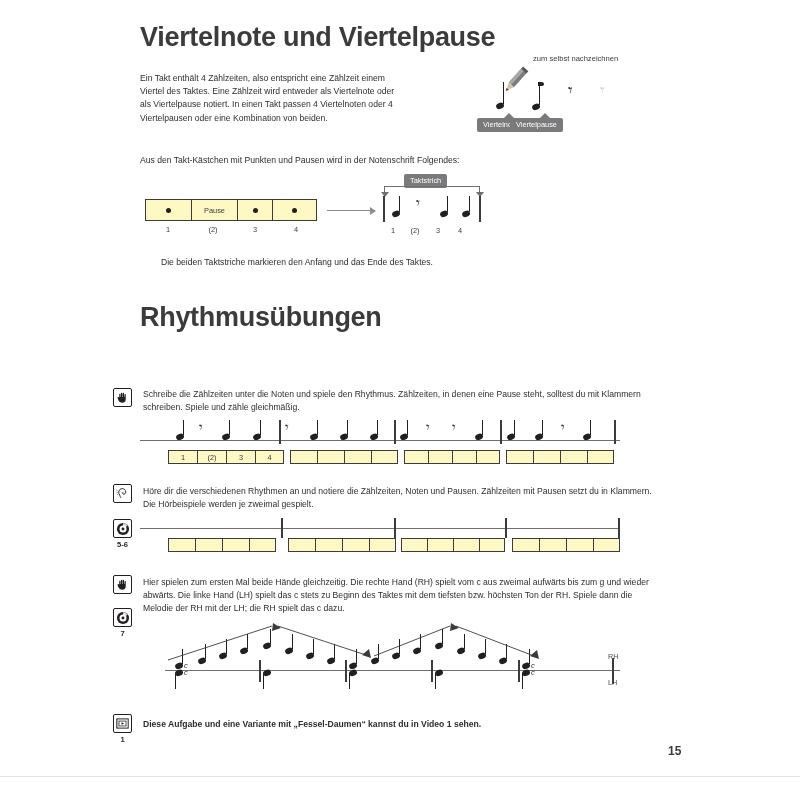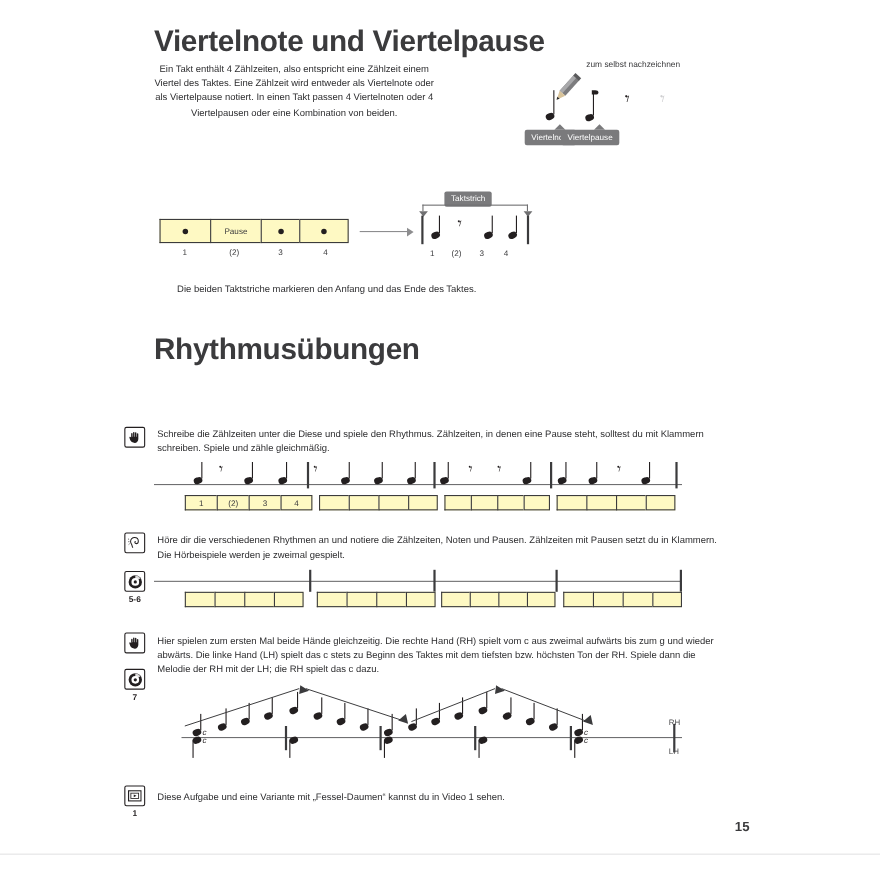--- a/index.html
+++ b/index.html
@@ -118,21 +118,21 @@
   .hand-label{position:absolute;font-size:7.2px;color:#4a4a4c;}
   .cnote{position:absolute;font-size:7.4px;font-style:italic;color:#231f20;}
 </style>
 </head>
 <body>
 
 <div class="page">
 
   <div class="h1" style="left:140px;top:22px;">Viertelnote und Viertelpause</div>
 
-  <div class="body-text" style="left:140px;top:56px;width:255px;text-align:center;">Ein Takt enthält 4 Zählzeiten, also entspricht eine Zählzeit einem Viertel des Taktes. Eine Zählzeit wird entweder als Viertelnote oder als Viertelpause notiert. In einen Takt passen 4 Viertelnoten oder 4 Viertelpausen oder eine Kombination von beiden.</div>
+  <div class="body-text" style="left:140px;top:72px;width:255px;">Ein Takt enthält 4 Zählzeiten, also entspricht eine Zählzeit einem Viertel des Taktes. Eine Zählzeit wird entweder als Viertelnote oder als Viertelpause notiert. In einen Takt passen 4 Viertelnoten oder 4 Viertelpausen oder eine Kombination von beiden.</div>
 
   <div class="small-label" style="left:533px;top:54px;">zum selbst nachzeichnen</div>
   <svg style="position:absolute;left:498px;top:63px;" width="34" height="34" viewBox="0 0 34 34">
     <g transform="rotate(42 17 17)">
       <rect x="14" y="4" width="7" height="19" fill="#7c7c7e"></rect>
       <rect x="14" y="4" width="3.4" height="19" fill="#a9a9ab"></rect>
       <polygon points="14,23 21,23 17.5,31" fill="#d8c39a"></polygon>
       <polygon points="16,28.5 19,28.5 17.5,31" fill="#2b2b2d"></polygon>
       <rect x="14" y="1.5" width="7" height="3" fill="#5a5a5c"></rect>
     </g>
@@ -148,20 +148,21 @@
     <div style="position:absolute;left:538px;top:82px;width:6px;height:4px;background:#231f20;border-radius:0 60% 60% 0;"></div>
   </div>
   <div class="rest" style="left:568px;top:82px;">𝄾</div>
   <div class="rest ghost" style="left:600px;top:82px;">𝄾</div>
 
   <div class="pill-tip" style="left:504px;top:113px;"></div>
   <div class="pill" style="left:477px;top:118px;">Viertelnote</div>
   <div class="pill-tip" style="left:540px;top:113px;"></div>
   <div class="pill" style="left:510px;top:118px;">Viertelpause</div>
 
+  <div class="body-text" style="left:140px;top:154px;width:520px;">Aus den Takt-Kästchen mit Punkten und Pausen wird in der Notenschrift Folgendes:</div>
 
   <div class="boxrow" style="left:145px;top:199px;">
     <div class="cell" style="width:46px;height:22px;">
         <span class="dot"></span>
       </div>
     <div class="cell" style="width:46px;height:22px;">Pause</div>
     <div class="cell" style="width:35px;height:22px;">
         <span class="dot"></span>
       </div>
     <div class="cell" style="width:45px;height:22px;">
@@ -207,21 +208,21 @@
 
   <div class="body-text" style="left:140px;top:256px;width:520px;padding-left:21px;">Die beiden Taktstriche markieren den Anfang und das Ende des Taktes.</div>
 
   <div class="h1" style="left:140px;top:302px;">Rhythmusübungen</div>
 
   <div class="icon-box" style="left:113px;top:388px;">
     <svg width="13" height="13" viewBox="0 0 24 24">
       <path fill="#231f20" d="M6 12V6.2a1.2 1.2 0 0 1 2.4 0V11h.8V4.2a1.2 1.2 0 0 1 2.4 0V11h.8V4.6a1.2 1.2 0 0 1 2.4 0V11h.8V6.6a1.2 1.2 0 0 1 2.4 0V15c0 4-2.6 6.6-6 6.6S5 19.2 4.2 16.4L3 12.8c-.3-1 .4-1.8 1.2-1.8.6 0 1 .3 1.3.9L6 12z"></path>
     </svg>
   </div>
-  <div class="body-text" style="left:143px;top:388px;width:520px;">Schreibe die Zählzeiten unter die Diese und spiele den Rhythmus. Zählzeiten, in denen eine Pause steht, solltest du mit Klammern schreiben. Spiele und zähle gleichmäßig.</div>
+  <div class="body-text" style="left:143px;top:388px;width:520px;">Schreibe die Zählzeiten unter die Noten und spiele den Rhythmus. Zählzeiten, in denen eine Pause steht, solltest du mit Klammern schreiben. Spiele und zähle gleichmäßig.</div>
 
   <div class="staffline" style="left:140px;top:440px;width:480px;"></div>
 
   <div class="barline" style="left:172px;top:420px;height:24px;opacity:0;"></div>
   <div>
     <div class="notehead" style="left:176px;top:434px;"></div>
       <div class="stem" style="left:182.7px;top:420px;height:15px;"></div>
   </div>
   <div class="rest" style="left:199px;top:420px;font-size:14px;">𝄾</div>
   <div>
@@ -448,18 +449,18 @@
 
   <div class="icon-box" style="left:113px;top:714px;">
     <svg width="13" height="13" viewBox="0 0 24 24">
       <rect x="1.5" y="3.5" width="21" height="17" fill="none" stroke="#231f20" stroke-width="1.8"></rect>
       <rect x="5.5" y="7.5" width="13" height="9" fill="none" stroke="#231f20" stroke-width="1.4"></rect>
       <polygon points="10.3,9.8 15,12 10.3,14.2" fill="#231f20"></polygon>
       <rect x="1.5" y="3.5" width="3.4" height="17" fill="#231f20" opacity="0.12"></rect>
     </svg>
   </div>
   <div class="icon-cap" style="left:113px;top:735px;">1</div>
-  <div class="body-text" style="left:143px;top:718px;width:520px;">Diese Aufgabe und eine Variante mit „Fessel-Daumen“ kannst du in Video 1 sehen.</div>
+  <div class="body-text" style="left:143px;top:718px;width:520px;font-weight:bold;">Diese Aufgabe und eine Variante mit „Fessel-Daumen“ kannst du in Video 1 sehen.</div>
 
   <div class="footer-rule" style="left:0px;top:776px;width:800px;"></div>
   <div class="footer-num" style="left:668px;top:744px;">15</div>
 
 </div>
 
 </body></html>

